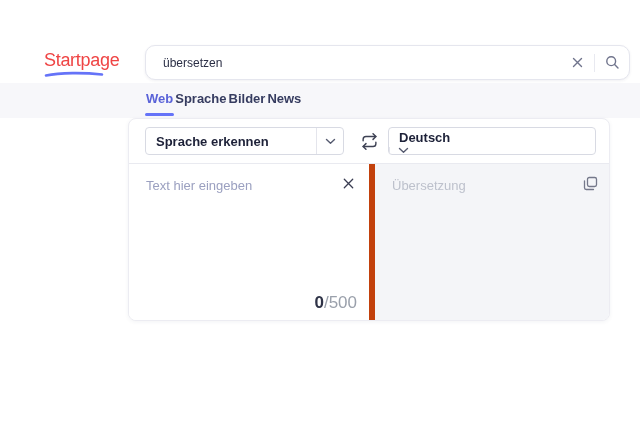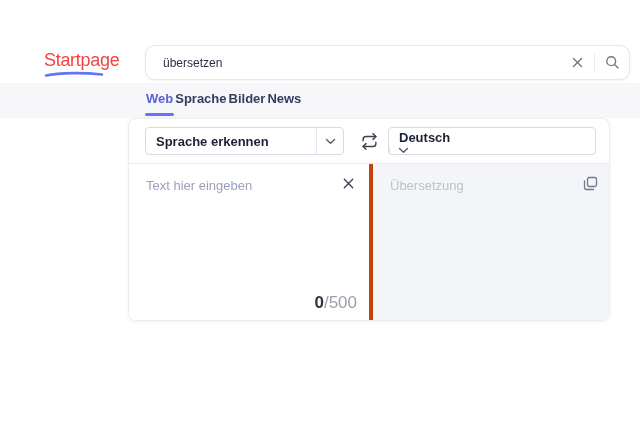--- a/index.html
+++ b/index.html
@@ -49,21 +49,21 @@
     font-size: 13px; font-weight: 700; color: #1d2138; white-space: nowrap; overflow: hidden; }
   .lang-chevron { width: 27px; display: flex; align-items: center; justify-content: center;
     border-left: 1px solid #e4e5ec; }
   .swap-btn { position: absolute; left: 226px; top: 8px; width: 28px; height: 28px;
     display: flex; align-items: center; justify-content: center; background: transparent;
     border: none; cursor: pointer; }
 
   .widget-body { display: flex; height: 157px; align-items: center; }
   .pane { position: relative; width: 50%; height: 100%; }
   .pane.input { background: #ffffff; }
-  .pane.output { background: #f4f5f8; border-left: 4px solid #c2410c; padding-left: 16px; }
+  .pane.output { background: #f4f5f8; border-left: 6px solid #c2410c; padding-left: 16px; }
   .pane-textarea { width: 100%; height: 100%; border: none; outline: none; resize: none;
     background: transparent; padding: 14px 34px 24px 17px; font-size: 13px; color: #2a2e45;
     font-family: "Liberation Sans", sans-serif; }
   .pane.input .pane-textarea::placeholder { color: #9ba0c0; opacity: 1; }
   .output-placeholder { position: absolute; left: 17px; top: 14px; font-size: 13px;
     color: #bdc1cc; }
   .clear-text-btn { position: absolute; right: 8px; top: 6px; width: 26px; height: 26px;
     display: flex; align-items: center; justify-content: center; background: transparent;
     border: none; cursor: pointer; }
   .copy-btn { position: absolute; right: 6px; top: 6px; width: 26px; height: 26px;

